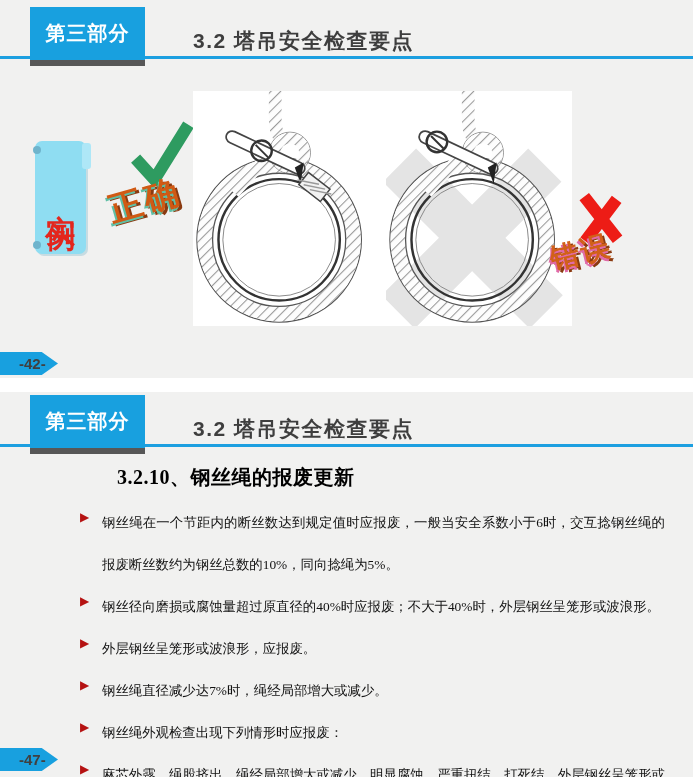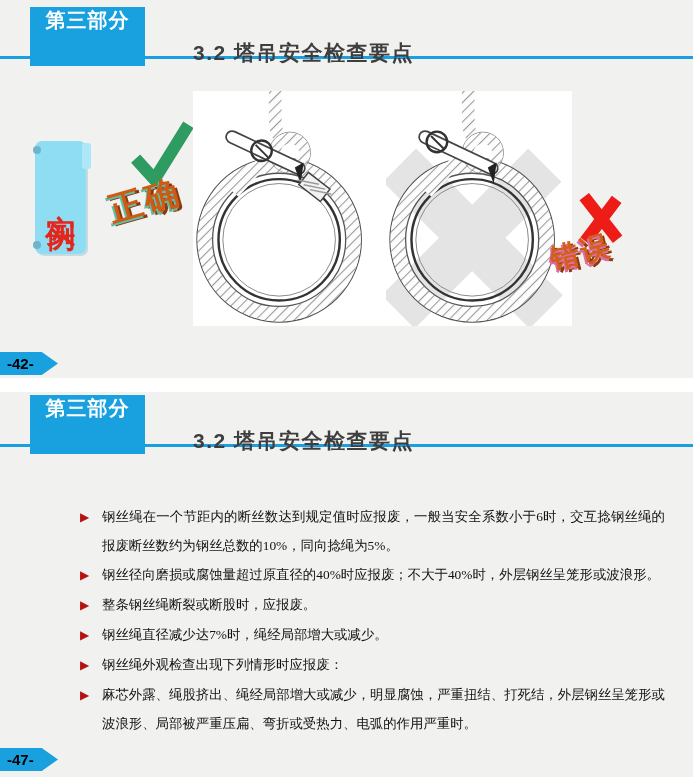--- a/index.html
+++ b/index.html
@@ -7,29 +7,29 @@
   .page{position:relative;width:693px;height:777px;background:#ffffff;overflow:hidden;}
   .slide{position:absolute;left:0;width:693px;background:#F1F1F0;}
   .slide1{top:0;height:378px;}
   .gap{position:absolute;top:378px;left:0;width:693px;height:14px;background:#ffffff;}
   .slide2{top:392px;height:385px;}
 
   
   .blue-line{position:absolute;left:0;right:0;height:3px;background:#1C9FE0;}
   .slide1 .blue-line{top:56px;}
   .slide2 .blue-line{top:52px;}
-  .part-box{position:absolute;left:30px;width:115px;height:59px;background:#18A0DF;
-    display:flex;align-items:flex-start;justify-content:center;}
+  .part-box{position:absolute;left:30px;width:115px;height:53px;background:#18A0DF;
+    display:flex;align-items:center;justify-content:center;}
   .slide1 .part-box{top:7px;}
   .slide2 .part-box{top:3px;}
   .part-text{color:#ffffff;font-weight:bold;font-size:20px;letter-spacing:1px;}
   .part-shadow{position:absolute;left:30px;width:115px;height:10px;background:#575757;}
   .slide1 .part-shadow{top:56px;}
   .slide2 .part-shadow{top:52px;}
-  .slide-title{position:absolute;left:193px;color:#3E3E3E;font-weight:bold;font-size:21px;letter-spacing:1.5px;margin-top:12px;}
+  .slide-title{position:absolute;left:193px;color:#3E3E3E;font-weight:bold;font-size:21px;letter-spacing:1.5px;}
   .slide1 .slide-title{top:27px;}
   .slide2 .slide-title{top:23px;}
 
   
   .ribbon{position:absolute;left:35px;top:141px;width:51px;height:113px;background:#8FDDF2;
     border-radius:7px;display:flex;align-items:center;justify-content:center;
     box-shadow:2px 2px 0 rgba(120,180,200,.35);}
   .ribbon-curl{position:absolute;width:8px;height:8px;border-radius:50%;background:#6FB4CC;}
   .ribbon-curl.top{left:-2px;top:5px;}
   .ribbon-curl.bottom{left:-2px;bottom:5px;}
@@ -46,34 +46,34 @@
   .wrong3d{left:550px;top:233px;font-size:29px;color:#D2601A;transform:rotate(-14deg);
     text-shadow:-2px 2px 0 #E06AA8,2px 3px 0 #8A3A10;letter-spacing:2px;}
 
   
   .panel{position:absolute;left:193px;top:91px;width:379px;height:235px;background:#ffffff;}
   .fig{position:absolute;top:0;width:186px;height:235px;}
   .fig.left{left:0;}
   .fig.right{left:193px;}
 
   
-  .pennant{position:absolute;left:0;width:58px;height:23px;background:#18A0DF;color:#000000;
-    font-size:15px;font-weight:bold;line-height:23px;padding-left:7px;box-sizing:border-box;
+  .pennant{position:absolute;left:0;width:58px;height:23px;background:#18A0DF;color:#404040;
+    font-size:15px;font-weight:bold;line-height:23px;padding-left:19px;box-sizing:border-box;
     clip-path:polygon(0 0,72% 0,100% 50%,72% 100%,0 100%);}
   .slide1 .pennant{top:352px;}
   .slide2 .pennant{top:356px;}
 
   
   .section-title{position:absolute;left:117px;top:72px;font-family:"Liberation Serif","DejaVu Serif",serif;
     font-weight:bold;font-size:20px;color:#000000;letter-spacing:0.5px;}
   .bullets{position:absolute;left:80px;top:110px;width:585px;margin:0;padding:0;list-style:none;}
   .bullets li{display:flex;align-items:flex-start;}
   .tri{flex:0 0 auto;width:22px;color:#B51212;font-size:12px;line-height:30px;}
   .btext{flex:1;font-family:"Liberation Serif","DejaVu Serif",serif;font-size:13.4px;
-    line-height:29px;color:#111111;text-align:justify;}
+    line-height:42px;color:#111111;text-align:justify;}
 </style>
 </head>
 <body>
 
 <div class="page">
 
   <section class="slide slide1">
     <div class="blue-line"></div>
     <div class="part-shadow"></div>
     <div class="part-box">
@@ -163,33 +163,34 @@
   <div class="gap"></div>
 
   <section class="slide slide2">
     <div class="blue-line"></div>
     <div class="part-shadow"></div>
     <div class="part-box">
       <span class="part-text">第三部分</span>
     </div>
     <div class="slide-title">3.2 塔吊安全检查要点</div>
 
+    <div class="section-title">3.2.10、钢丝绳的报废更新</div>
 
     <ul class="bullets">
       <li>
         <span class="tri">▶</span>
         <span class="btext">钢丝绳在一个节距内的断丝数达到规定值时应报废，一般当安全系数小于6时，交互捻钢丝绳的报废断丝数约为钢丝总数的10%，同向捻绳为5%。</span>
       </li>
       <li>
         <span class="tri">▶</span>
         <span class="btext">钢丝径向磨损或腐蚀量超过原直径的40%时应报废；不大于40%时，外层钢丝呈笼形或波浪形。</span>
       </li>
       <li>
         <span class="tri">▶</span>
-        <span class="btext">整条钢丝绳断裂或断股时，应报废。</span>
+        <span class="btext">外层钢丝呈笼形或波浪形，应报废。</span>
       </li>
       <li>
         <span class="tri">▶</span>
         <span class="btext">钢丝绳直径减少达7%时，绳经局部增大或减少。</span>
       </li>
       <li>
         <span class="tri">▶</span>
         <span class="btext">钢丝绳外观检查出现下列情形时应报废：</span>
       </li>
       <li>

